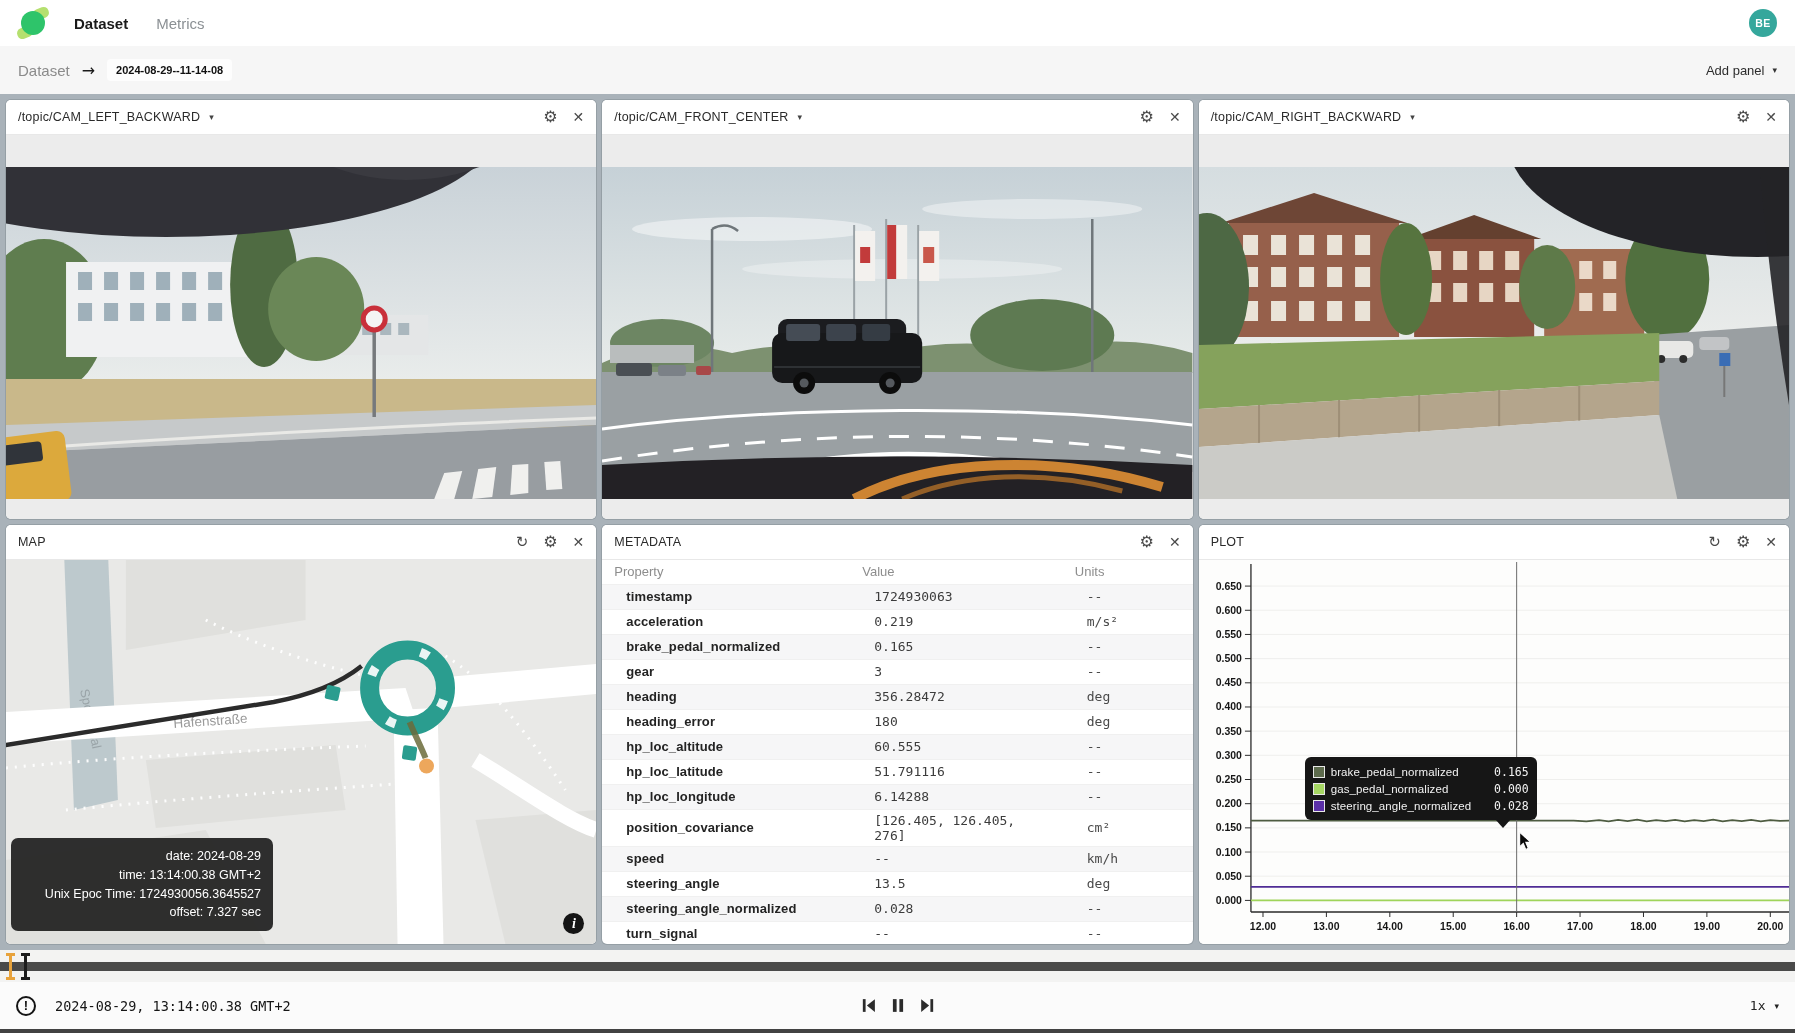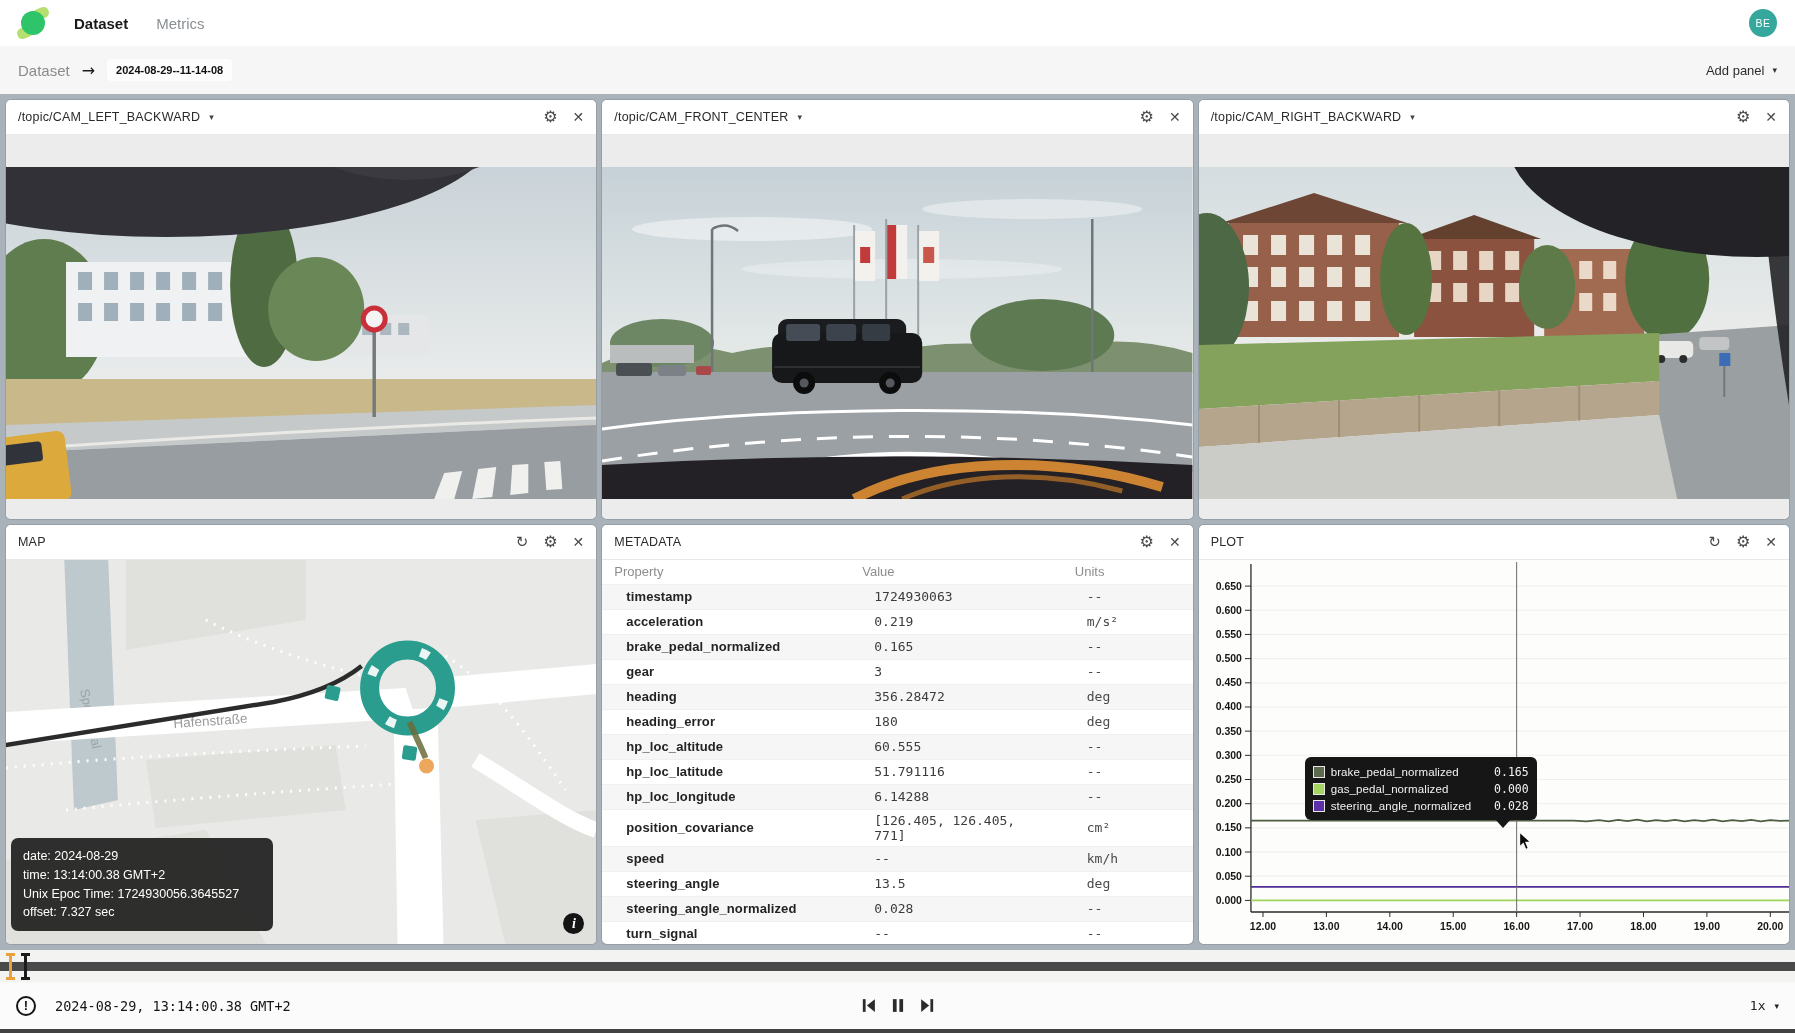--- a/index.html
+++ b/index.html
@@ -11,21 +11,21 @@
     display:flex; align-items:center; padding:0 18px; z-index:10; }
   .logo { position:relative; width:30px; height:30px; margin-right:26px; }
   .logo .leaf { position:absolute; width:16px; height:11px; border-radius:5px; background:#b5e06f; }
   .logo .leaf.a { right:-1px; top:0; transform:rotate(-22deg); }
   .logo .leaf.b { left:-1px; bottom:0; transform:rotate(-22deg); }
   .logo .dot { position:absolute; left:3px; top:3px; width:24px; height:24px; border-radius:50%; background:#2ec46a; }
   .nav-tab { font-size:15px; margin-right:28px; cursor:pointer; }
   .nav-tab.active { font-weight:bold; color:#1a1a1a; }
   .nav-tab.inactive { color:#8b9094; }
   .avatar { margin-left:auto; width:28px; height:28px; border-radius:50%; background:#35a79c;
-    color:#fff; font-size:10.5px; font-weight:normal; display:flex; align-items:center; justify-content:center; letter-spacing:.5px; }
+    color:#fff; font-size:10.5px; font-weight:bold; display:flex; align-items:center; justify-content:center; letter-spacing:.5px; }
 
   
   .crumb-bar { position:absolute; top:46px; left:0; right:0; height:48px; background:#f6f6f6;
     display:flex; align-items:center; padding:0 18px; z-index:9; }
   .crumb-root { color:#8b8b8b; font-size:15px; }
   .crumb-arrow { margin:0 12px; font-size:16px; color:#1a1a1a; font-family:"DejaVu Sans", sans-serif; }
   .crumb-current { font-size:11px; font-weight:bold; color:#111; background:#fdfdfd; padding:5px 9px; border-radius:4px; }
   .add-panel { margin-left:auto; font-size:13px; color:#2d2d2d; display:flex; align-items:center; gap:8px; cursor:pointer; }
   .add-panel .caret { font-size:9px; color:#333; font-family:"DejaVu Sans", sans-serif; }
 
@@ -56,21 +56,21 @@
   table.meta tbody tr:nth-child(odd) { background:#f6f6f7; }
   td.prop { font-weight:bold; color:#232323; letter-spacing:.1px; }
   td.val, td.unit { font-family:"DejaVu Sans Mono", monospace; color:#3c3c3c; font-size:12.5px; }
   td.unit { color:#4a4a4a; }
   col.c-prop { width:42%; } col.c-val { width:36%; } col.c-unit { width:22%; }
 
   
   .map-body { flex:1; position:relative; overflow:hidden; background:#e9e9e7; }
   .map-svg { width:100%; height:100%; display:block; }
   .map-tooltip { position:absolute; left:5px; bottom:13px; width:262px; background:rgba(34,34,34,.94);
-    color:#fff; border-radius:7px; padding:9px 12px; font-size:12.5px; line-height:1.5; z-index:4; }
+    color:#fff; border-radius:7px; padding:9px 12px; font-size:12.5px; line-height:1.5; z-index:4;text-align:right; }
   .map-info-btn { position:absolute; right:12px; bottom:10px; width:21px; height:21px; border-radius:50%;
     background:#141414; color:#fff; font-family:"Liberation Serif", serif; font-style:italic; font-weight:bold;
     font-size:14px; display:flex; align-items:center; justify-content:center; cursor:pointer; z-index:4; }
 
   
   .plot-body { flex:1; position:relative; overflow:hidden; background:#fdfdfc; }
   .plot-svg { width:100%; height:100%; display:block; }
   .plot-tooltip { position:absolute; left:106px; top:197px; width:232px; background:#161616;
     border-radius:6px; padding:6px 8px; z-index:5; }
   .plot-tooltip::after { content:""; position:absolute; right:26px; bottom:-8px; border:8px solid transparent;
@@ -463,21 +463,21 @@
               <td class="val">51.791116</td>
               <td class="unit">--</td>
             </tr>
             <tr>
               <td class="prop">hp_loc_longitude</td>
               <td class="val">6.14288</td>
               <td class="unit">--</td>
             </tr>
             <tr>
               <td class="prop">position_covariance</td>
-              <td class="val">[126.405, 126.405, 771]</td>
+              <td class="val">[126.405, 126.405, 276]</td>
               <td class="unit">cm²</td>
             </tr>
             <tr>
               <td class="prop">speed</td>
               <td class="val">--</td>
               <td class="unit">km/h</td>
             </tr>
             <tr>
               <td class="prop">steering_angle</td>
               <td class="val">13.5</td>

